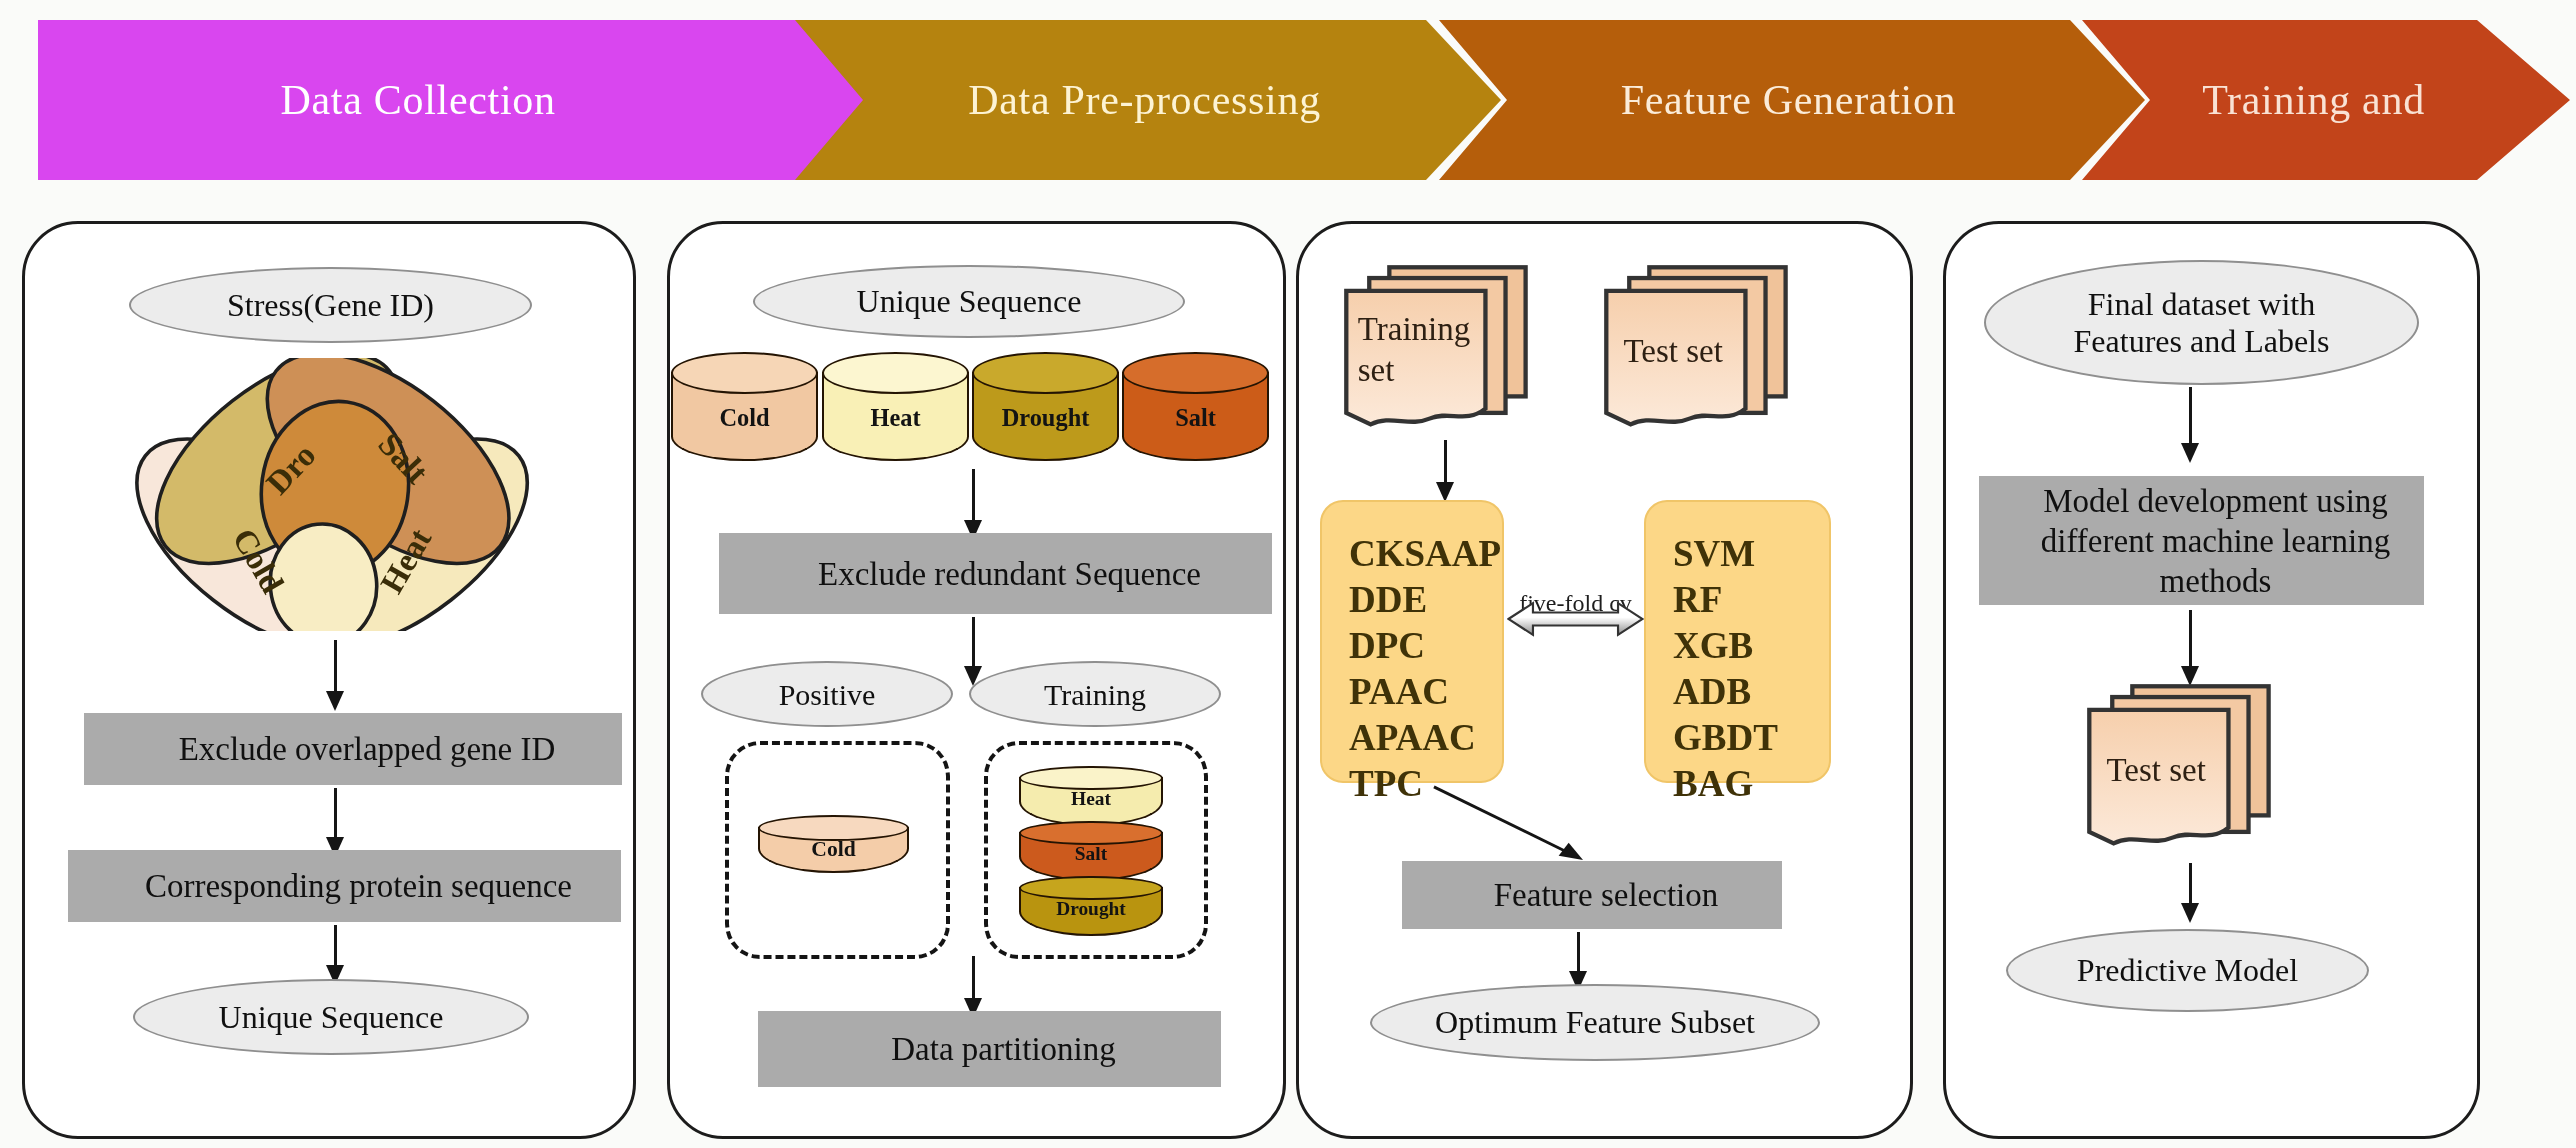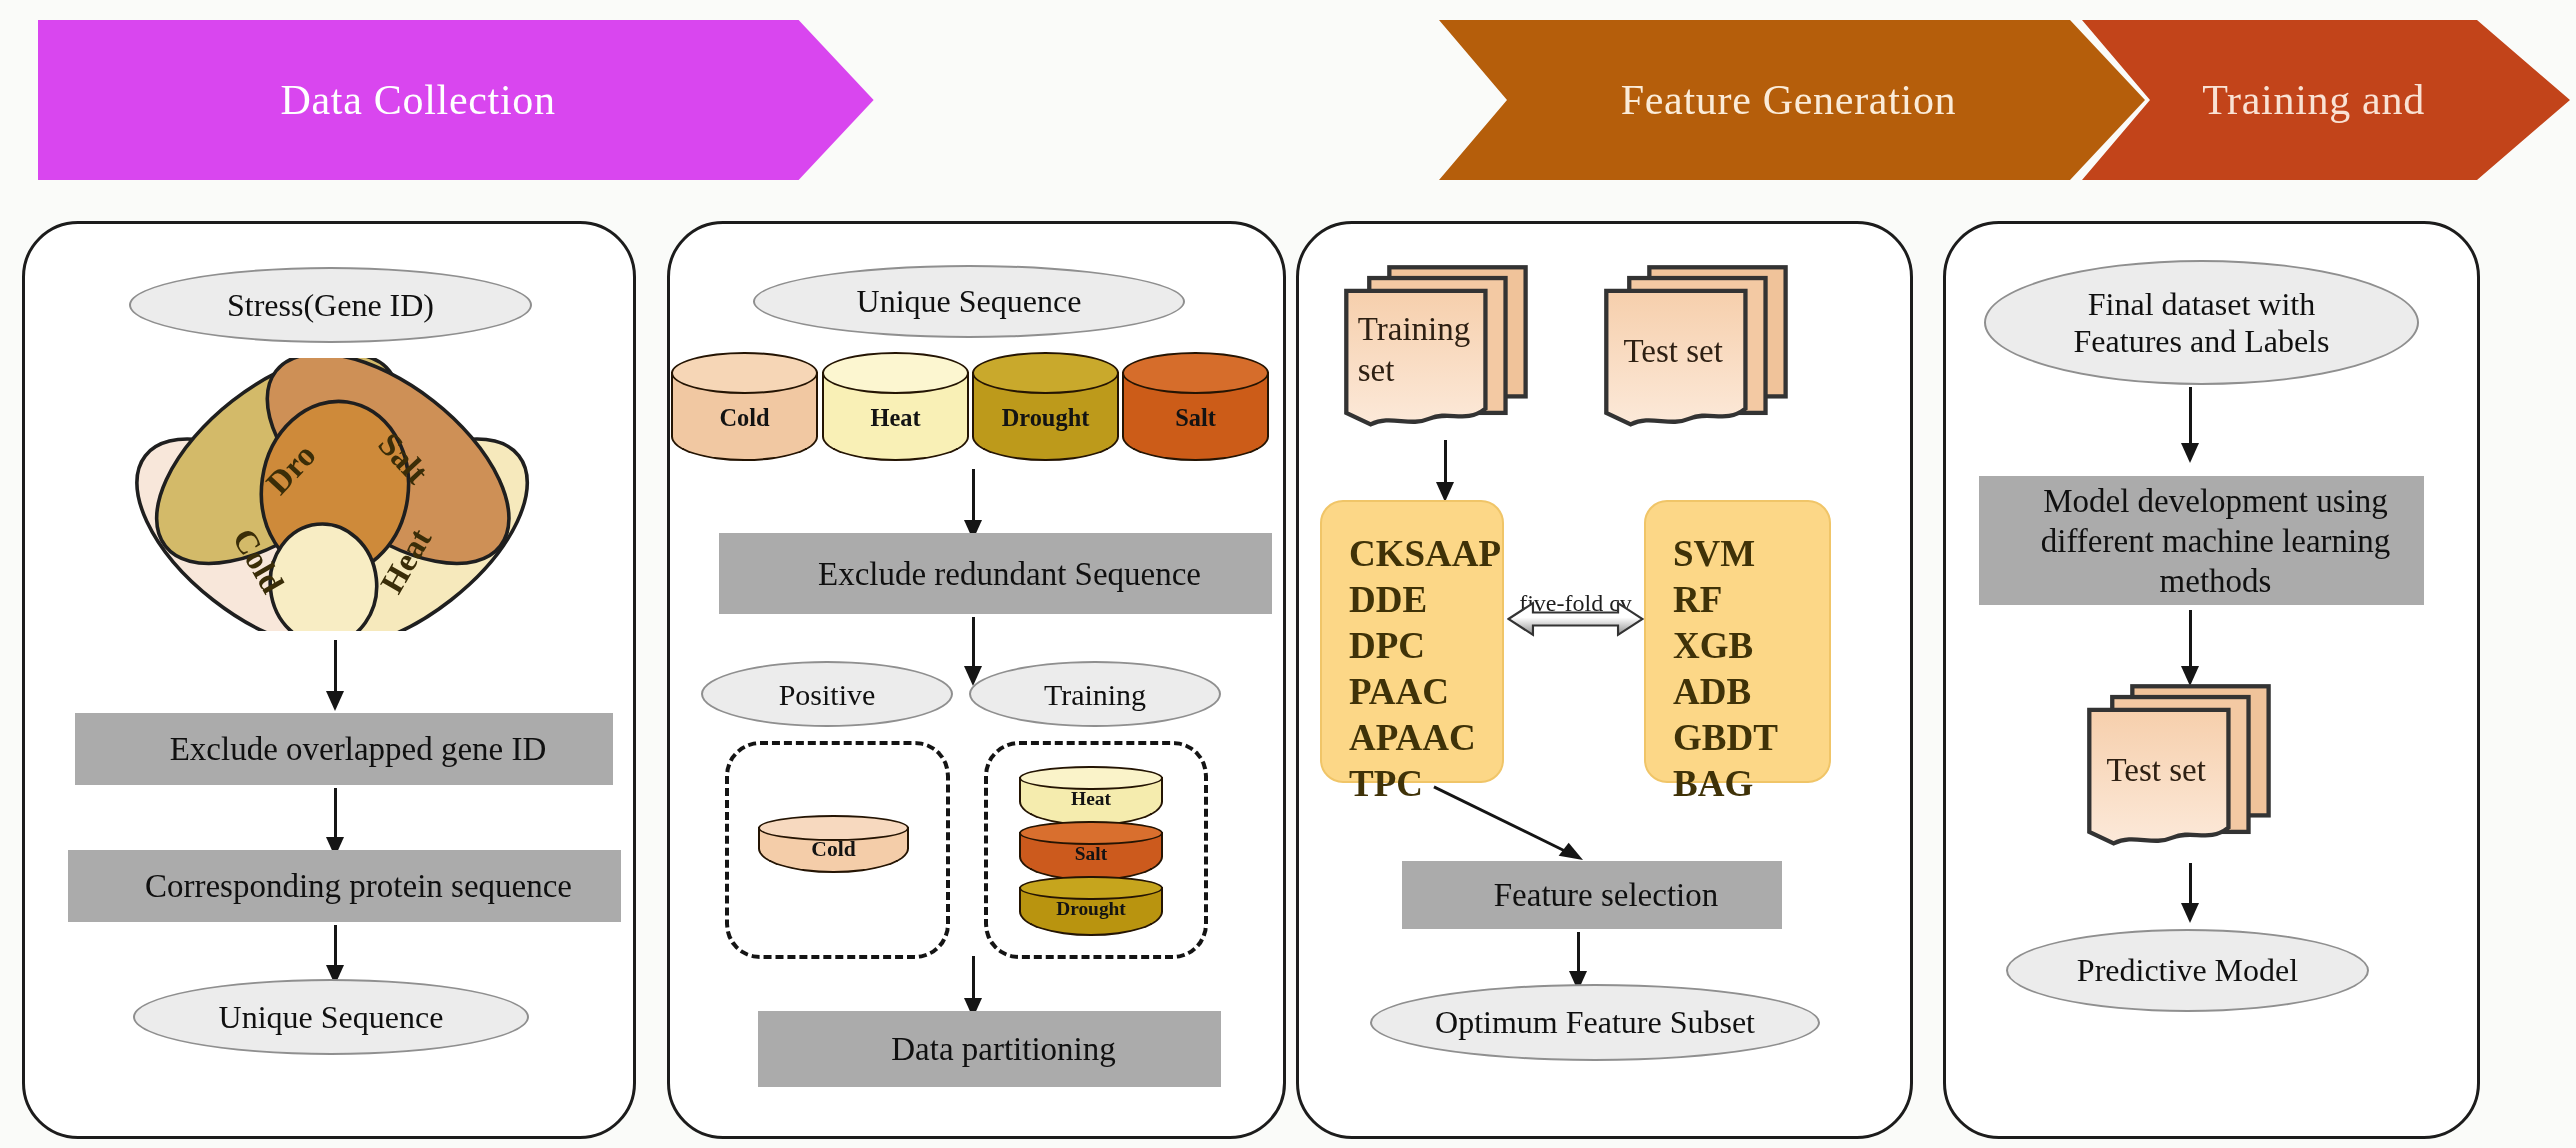--- a/index.html
+++ b/index.html
@@ -55,20 +55,23 @@
   .cvlabel{position:absolute;font-size:24px;color:#1d1d1d;text-align:center;margin-top:23px;}
   svg{display:block;}
 </style>
 </head>
 <body>
 
 <div id="canvas">
 
   <div class="banner chev-first" style="left: 21.6px; width: 836px; background: #d946ef; color: rgb(255, 255, 255); margin-left: 16px;">
     <span class="blabel" style="padding-right:75px;">Data Collection</span>
+  </div>
+  <div class="banner chev" style="left: 795px; width: 706px; background: rgb(181, 131, 15); color: rgb(253, 243, 211);">
+    <span class="blabel" style="padding-left:68px;padding-right:75px;">Data Pre-processing</span>
   </div>
   <div class="banner chev" style="left: 1439px; width: 706px; background: rgb(181, 94, 11); color: rgb(251, 236, 217);">
     <span class="blabel" style="padding-left:68px;padding-right:75px;">Feature Generation</span>
   </div>
   <div class="banner chev-last" style="left: 2082px; width: 488px; background: rgb(194, 68, 26); color: rgb(249, 226, 212);">
     <span class="blabel" style="padding-left:68px;padding-right:93px;">Training and testing</span>
   </div>
 
   <div class="panel" style="left:21.6px;width:608px;"></div>
 
@@ -84,21 +87,21 @@
     <ellipse cx="288" cy="182" rx="102" ry="122" transform="rotate(8 288 182)" stroke="#1f1f1f" stroke-width="5" style="fill: rgb(206, 138, 58);"></ellipse>
     <ellipse cx="272" cy="315" rx="74" ry="84" transform="rotate(-6 272 315)" stroke="#1f1f1f" stroke-width="5" style="fill: rgb(248, 237, 196);"></ellipse>
     <text x="238" y="165" transform="rotate(-47 238 165)" font-size="46" font-weight="bold" fill="#3a2d08" text-anchor="middle">Dro</text>
     <text x="372" y="150" transform="rotate(47 372 150)" font-size="46" font-weight="bold" fill="#3a2d08" text-anchor="middle">Salt</text>
     <text x="168" y="290" transform="rotate(60 168 290)" font-size="46" font-weight="bold" fill="#3a2d08" text-anchor="middle">Cold</text>
     <text x="400" y="290" transform="rotate(-60 400 290)" font-size="46" font-weight="bold" fill="#3a2d08" text-anchor="middle">Heat</text>
   </svg>
 
   <div class="varrow" style="left:334px;top:640px;height:61px;"></div>
 
-  <div class="graybox" style="left:75px;top:713px;width:510px;height:72px;">
+  <div class="graybox" style="left:84px;top:713px;width:510px;height:72px;">
     <span>Exclude overlapped gene ID</span>
   </div>
 
   <div class="varrow" style="left:334px;top:788px;height:59px;"></div>
 
   <div class="graybox" style="left:68px;top:850px;width:525px;height:72px;">
     <span>Corresponding protein sequence</span>
   </div>
 
   <div class="varrow" style="left:334px;top:925px;height:50px;"></div>

